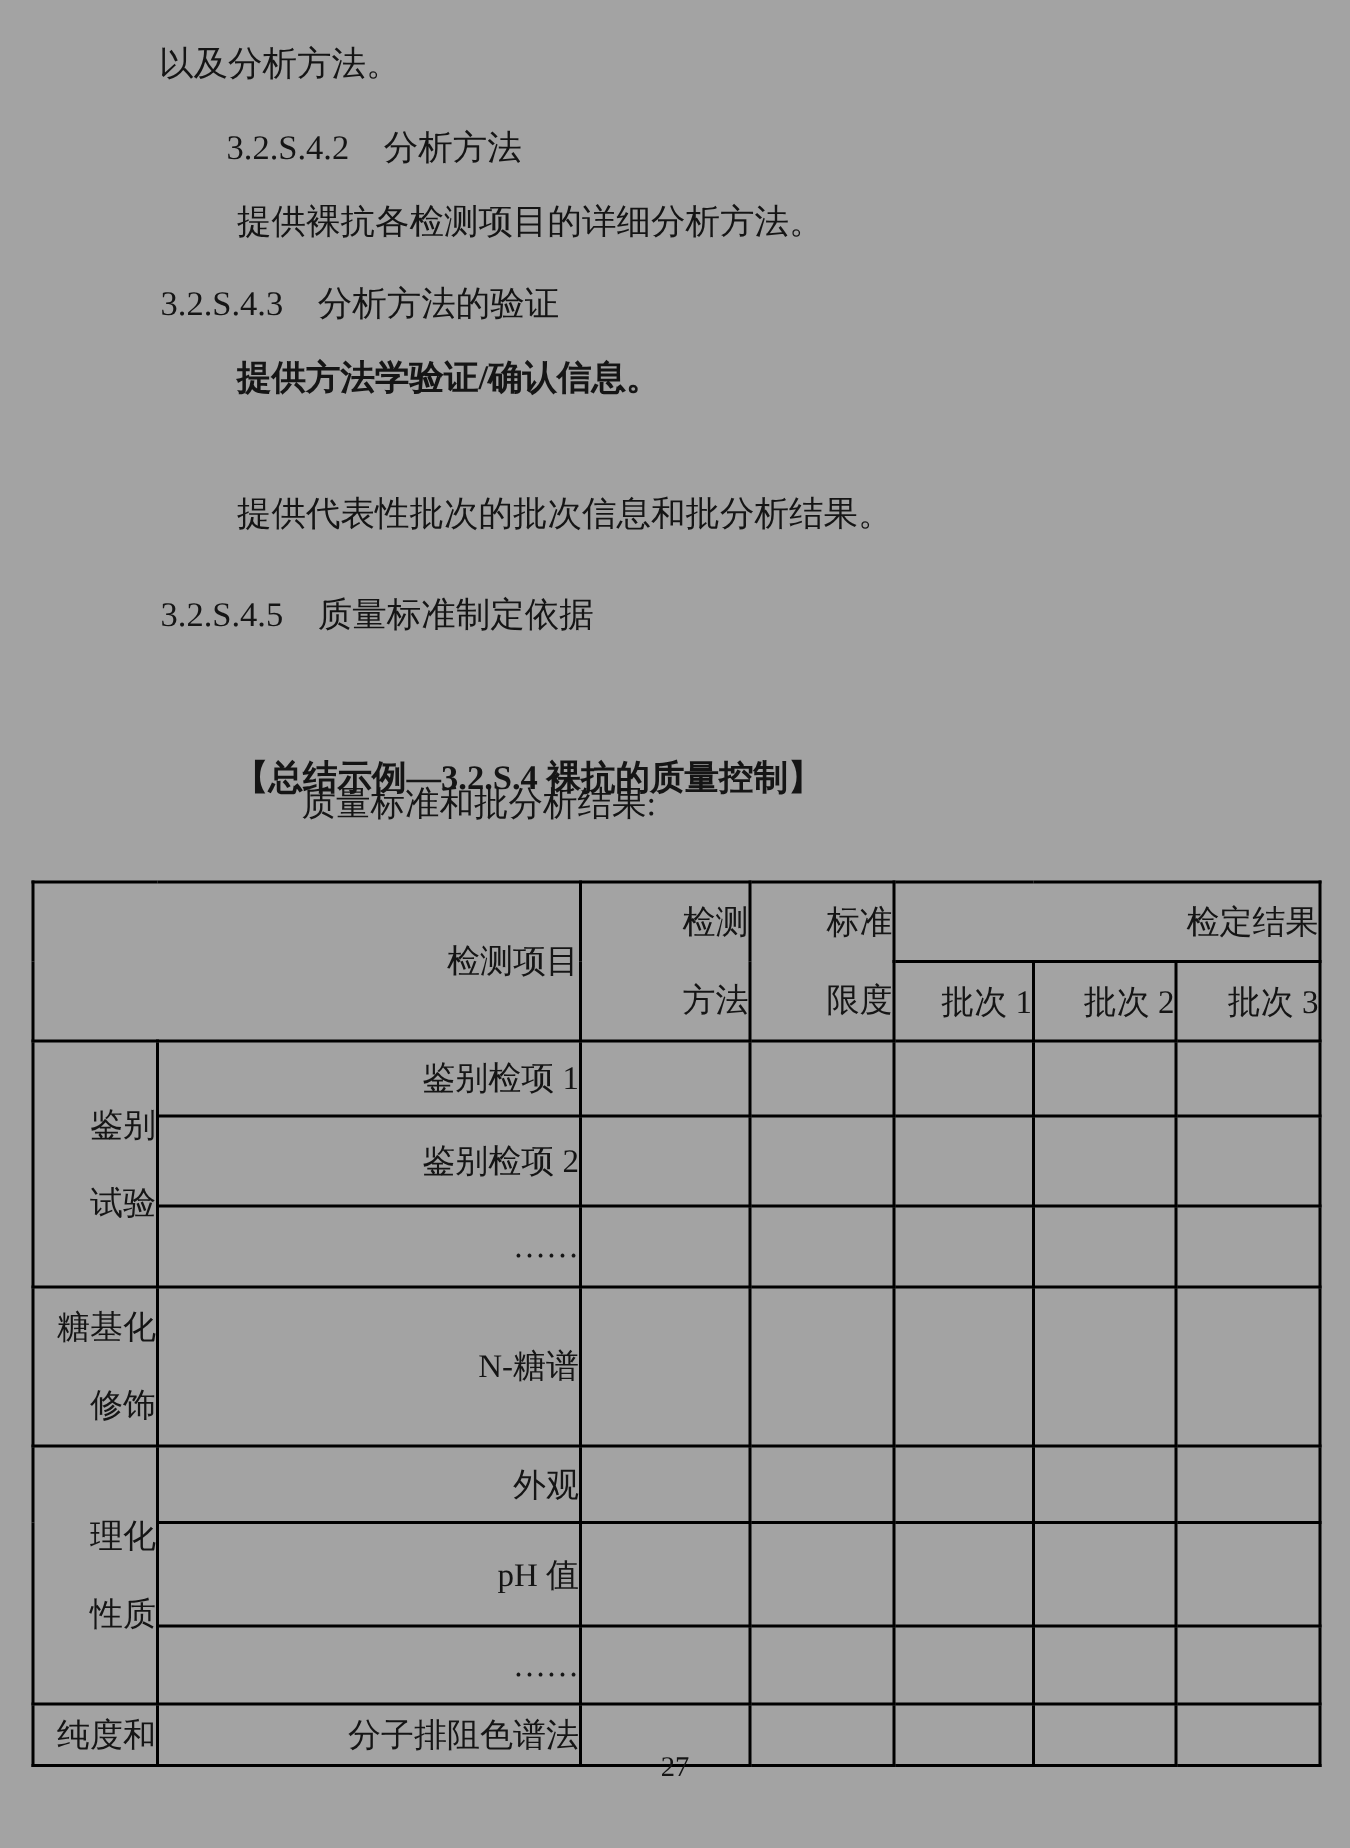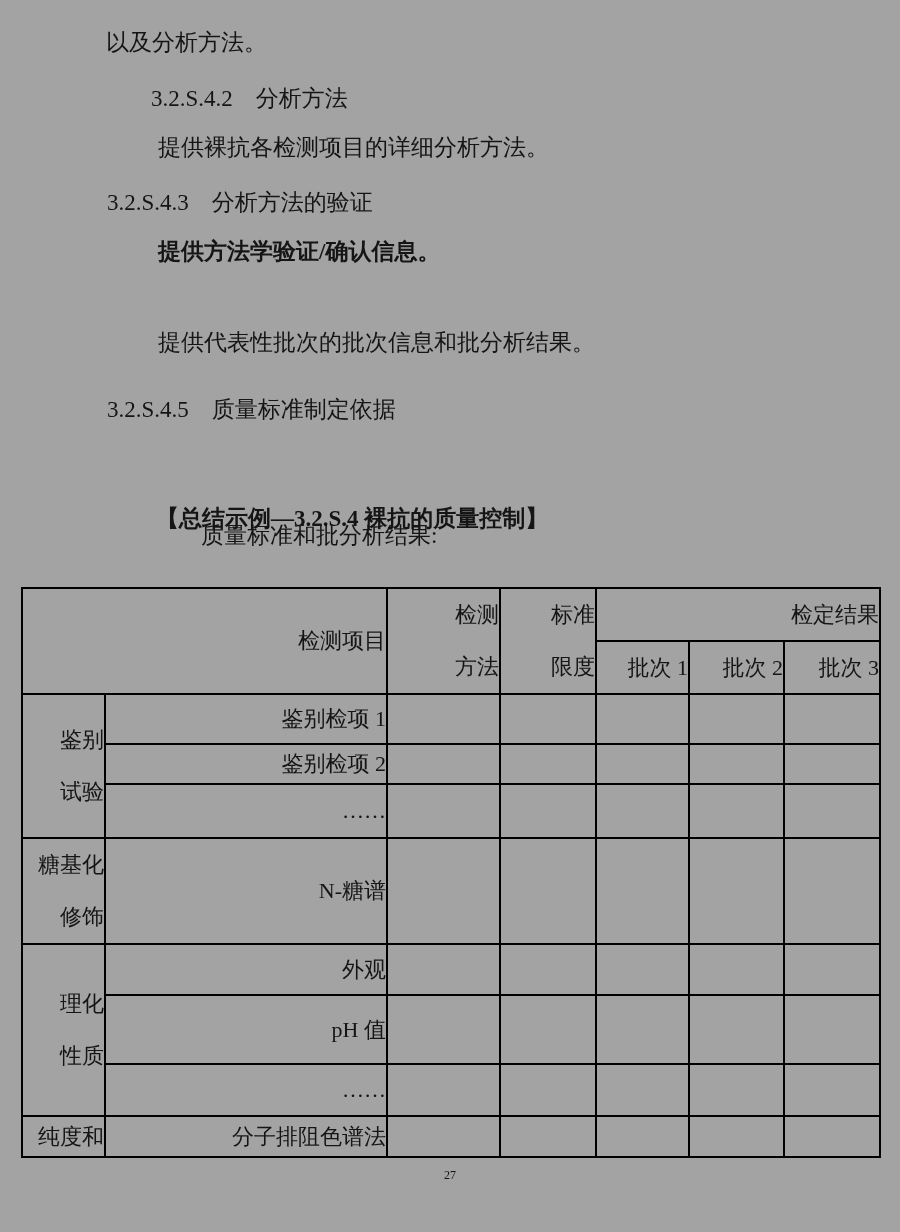--- a/index.html
+++ b/index.html
@@ -14,21 +14,21 @@
   table.spec{
     position:absolute;left:21px;top:587px;
     border-collapse:collapse;table-layout:fixed;
   }
   table.spec td{
     border:2px solid #000;text-align:right;vertical-align:middle;
     font-size:22px;padding:0;overflow:hidden;
   }
   .two-line div{line-height:52px;height:52px;}
   .pagenum{position:absolute;left:0;top:1168px;width:900px;text-align:center;
-    font-size:12px;}
+    font-size:19px;}
 </style>
 </head>
 <body>
 
 <div class="page">
 
   <div class="para" style="left:106px;top:28px;">以及分析方法。</div>
   <div class="para" style="left:107px;top:84px;margin-left:44px;">3.2.S.4.2　分析方法</div>
   <div class="para" style="left:158px;top:133px;">提供裸抗各检测项目的详细分析方法。</div>
   <div class="para" style="left:107px;top:188px;">3.2.S.4.3　分析方法的验证</div>
@@ -72,21 +72,21 @@
           <div>鉴别</div>
           <div>试验</div>
         </td>
         <td>鉴别检项 1</td>
         <td></td>
         <td></td>
         <td></td>
         <td></td>
         <td></td>
       </tr>
-      <tr style="height:40px;">
+      <tr style="height:60px;">
         <td>鉴别检项 2</td>
         <td></td>
         <td></td>
         <td></td>
         <td></td>
         <td></td>
       </tr>
       <tr style="height:54px;">
         <td>……</td>
         <td></td>

